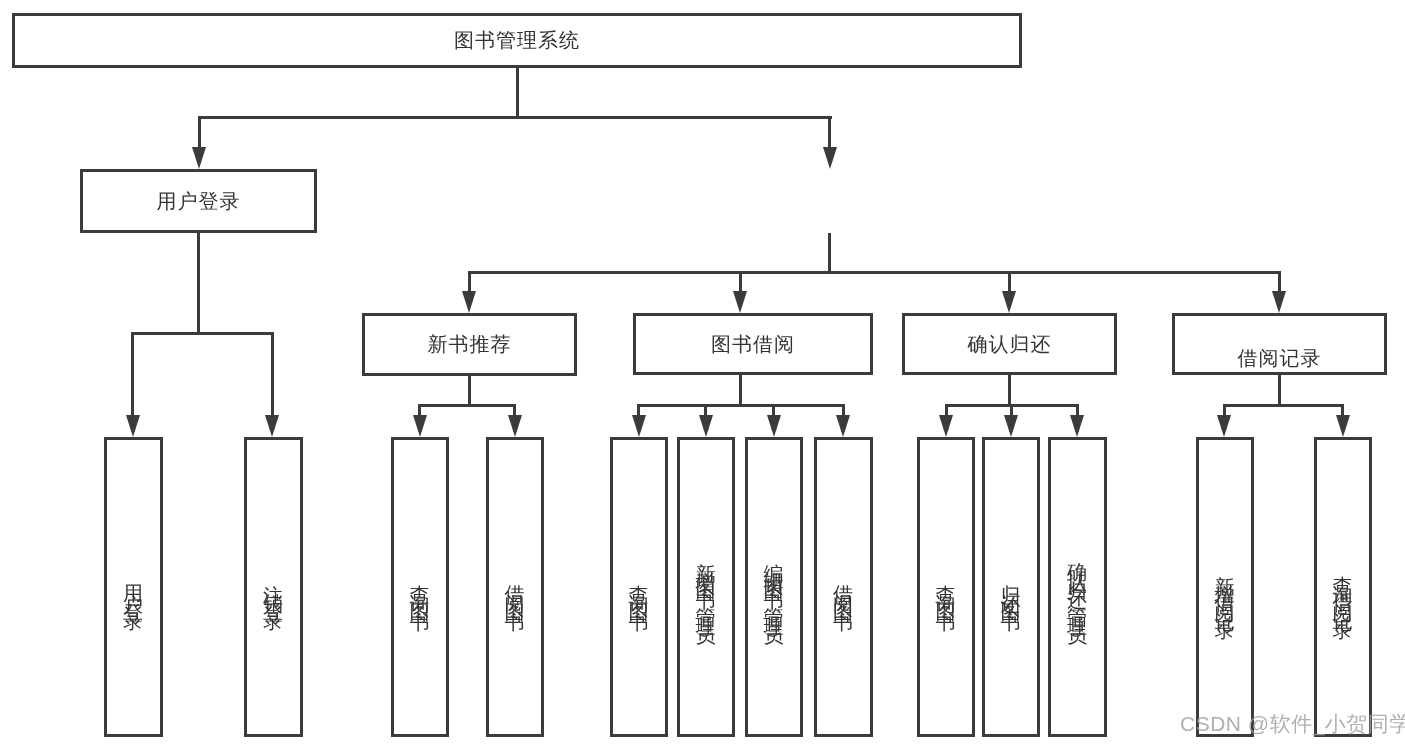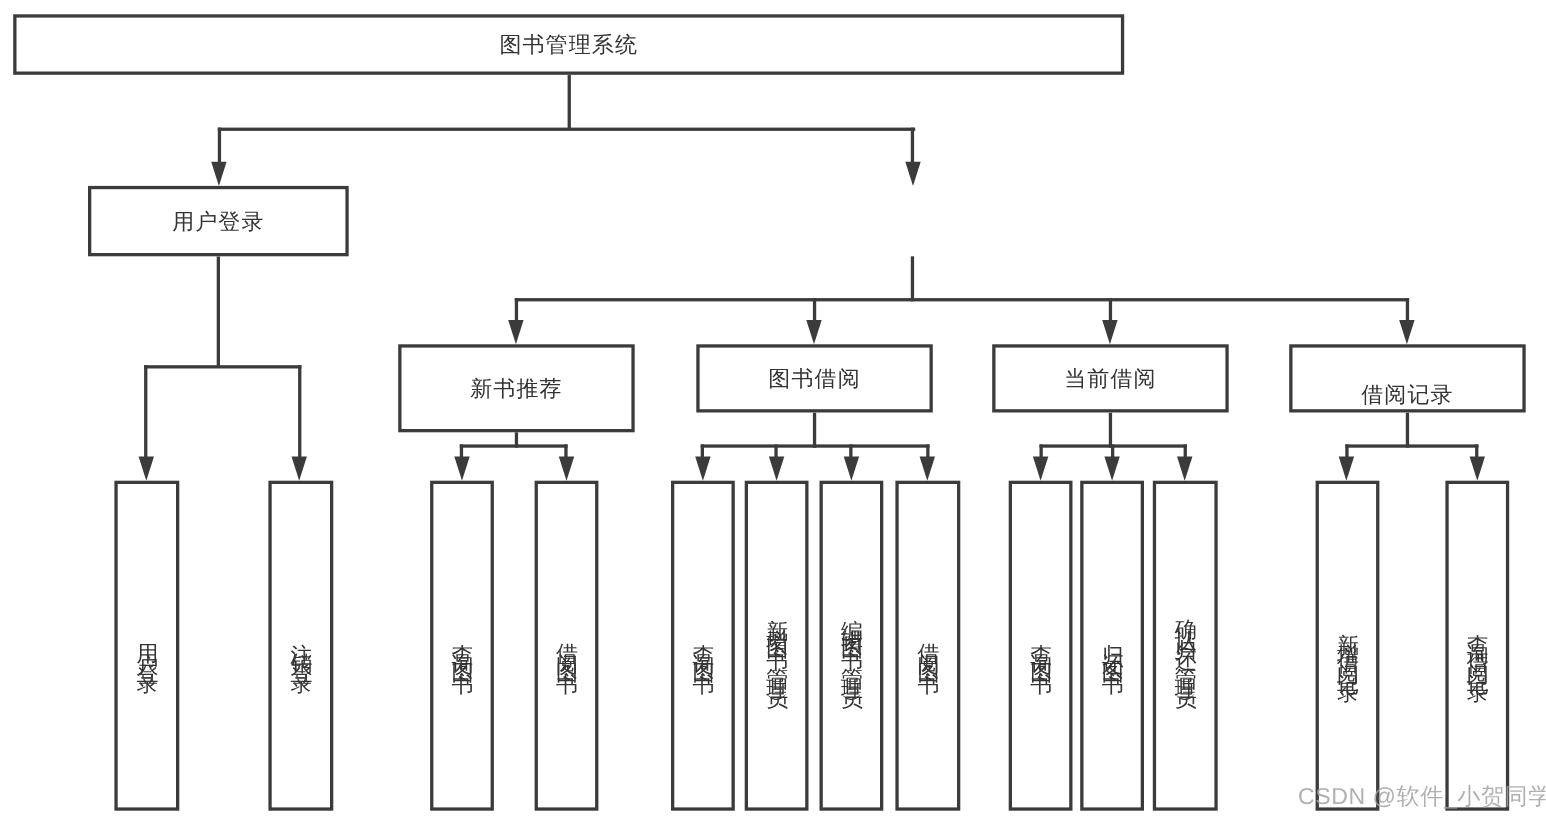--- a/index.html
+++ b/index.html
@@ -60,28 +60,28 @@
   <div class="hl" style="left:468px;top:271px;width:813px;"></div>
   <div class="vl" style="left:468px;top:271px;height:22px;"></div>
   <div class="ar" style="left:462px;top:291px;"></div>
   <div class="vl" style="left:739px;top:271px;height:22px;"></div>
   <div class="ar" style="left:733px;top:291px;"></div>
   <div class="vl" style="left:1008px;top:271px;height:22px;"></div>
   <div class="ar" style="left:1002px;top:291px;"></div>
   <div class="vl" style="left:1278px;top:271px;height:22px;"></div>
   <div class="ar" style="left:1272px;top:291px;"></div>
 
-  <div class="box" style="left:362px;top:313px;width:215px;height:80px;font-family:Liberation Serif, serif;">
+  <div class="box" style="left:362px;top:313px;width:215px;height:63px;font-family:Liberation Serif, serif;">
     <span>新书推荐</span>
   </div>
-  <div class="box" style="left:633px;top:313px;width:215px;height:62px;">
+  <div class="box" style="left:633px;top:313px;width:240px;height:62px;">
     <span>图书借阅</span>
   </div>
   <div class="box" style="left:902px;top:313px;width:215px;height:62px;">
-    <span>当前借阅</span>
+    <span>确认归还</span>
   </div>
   <div class="box" style="left:1172px;top:313px;width:215px;height:62px;align-items:flex-end;">
     <span>借阅记录</span>
   </div>
 
   <div class="vl" style="left:468px;top:375px;height:32px;"></div>
   <div class="hl" style="left:418px;top:404px;width:98px;"></div>
   <div class="vl" style="left:418px;top:404px;height:13px;"></div>
   <div class="ar" style="left:413px;top:415px;"></div>
   <div class="vl" style="left:513px;top:404px;height:13px;"></div>

